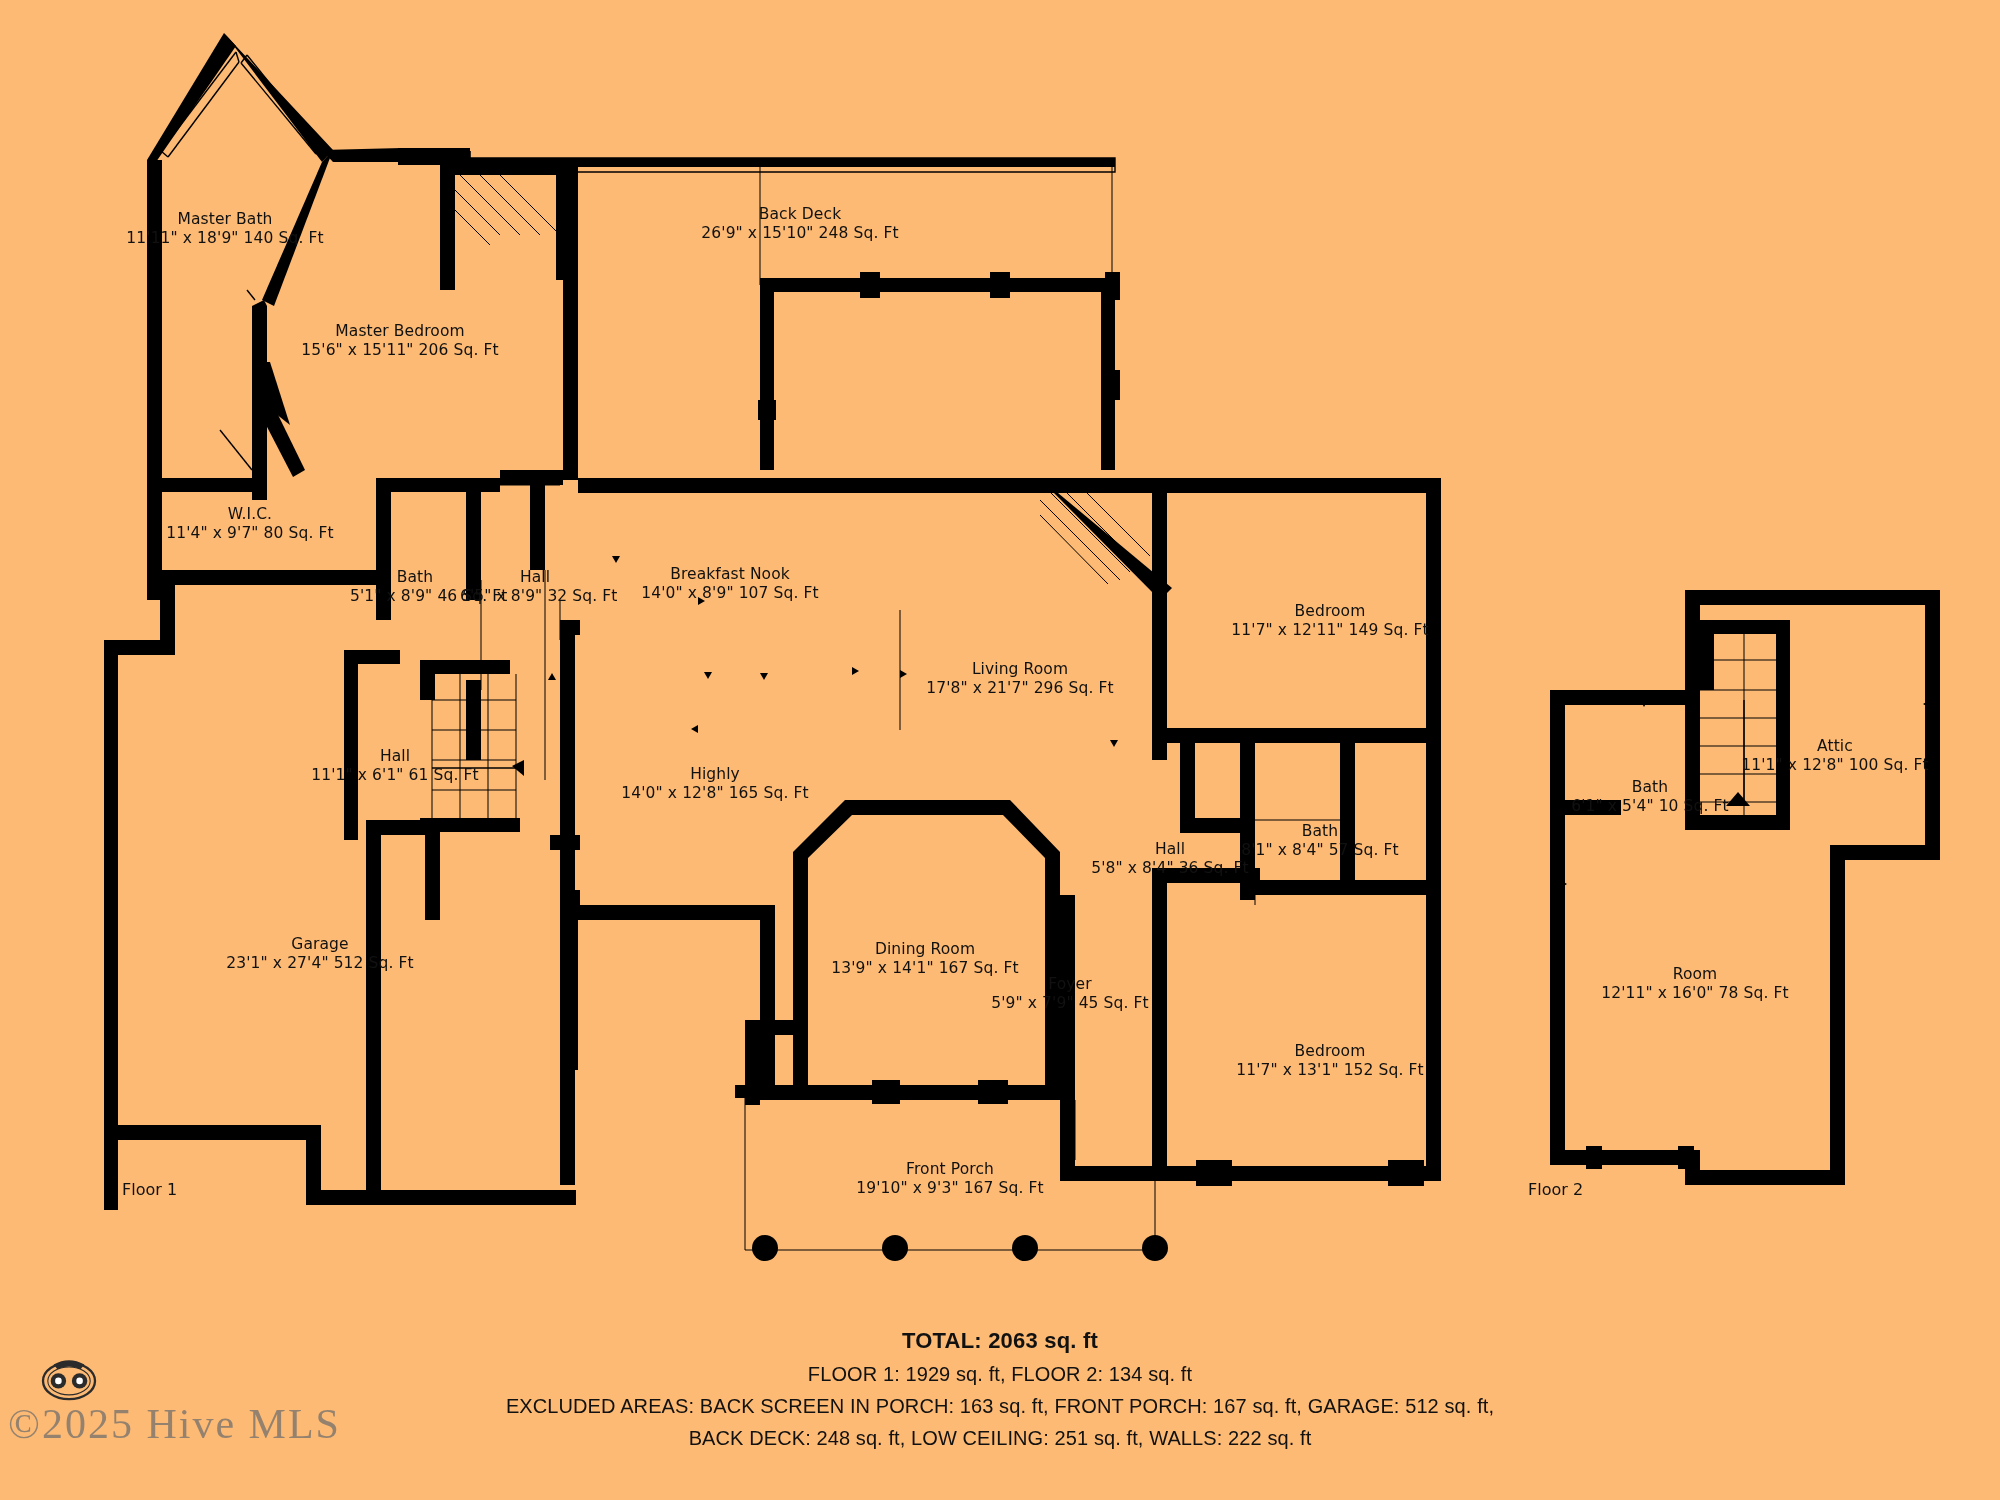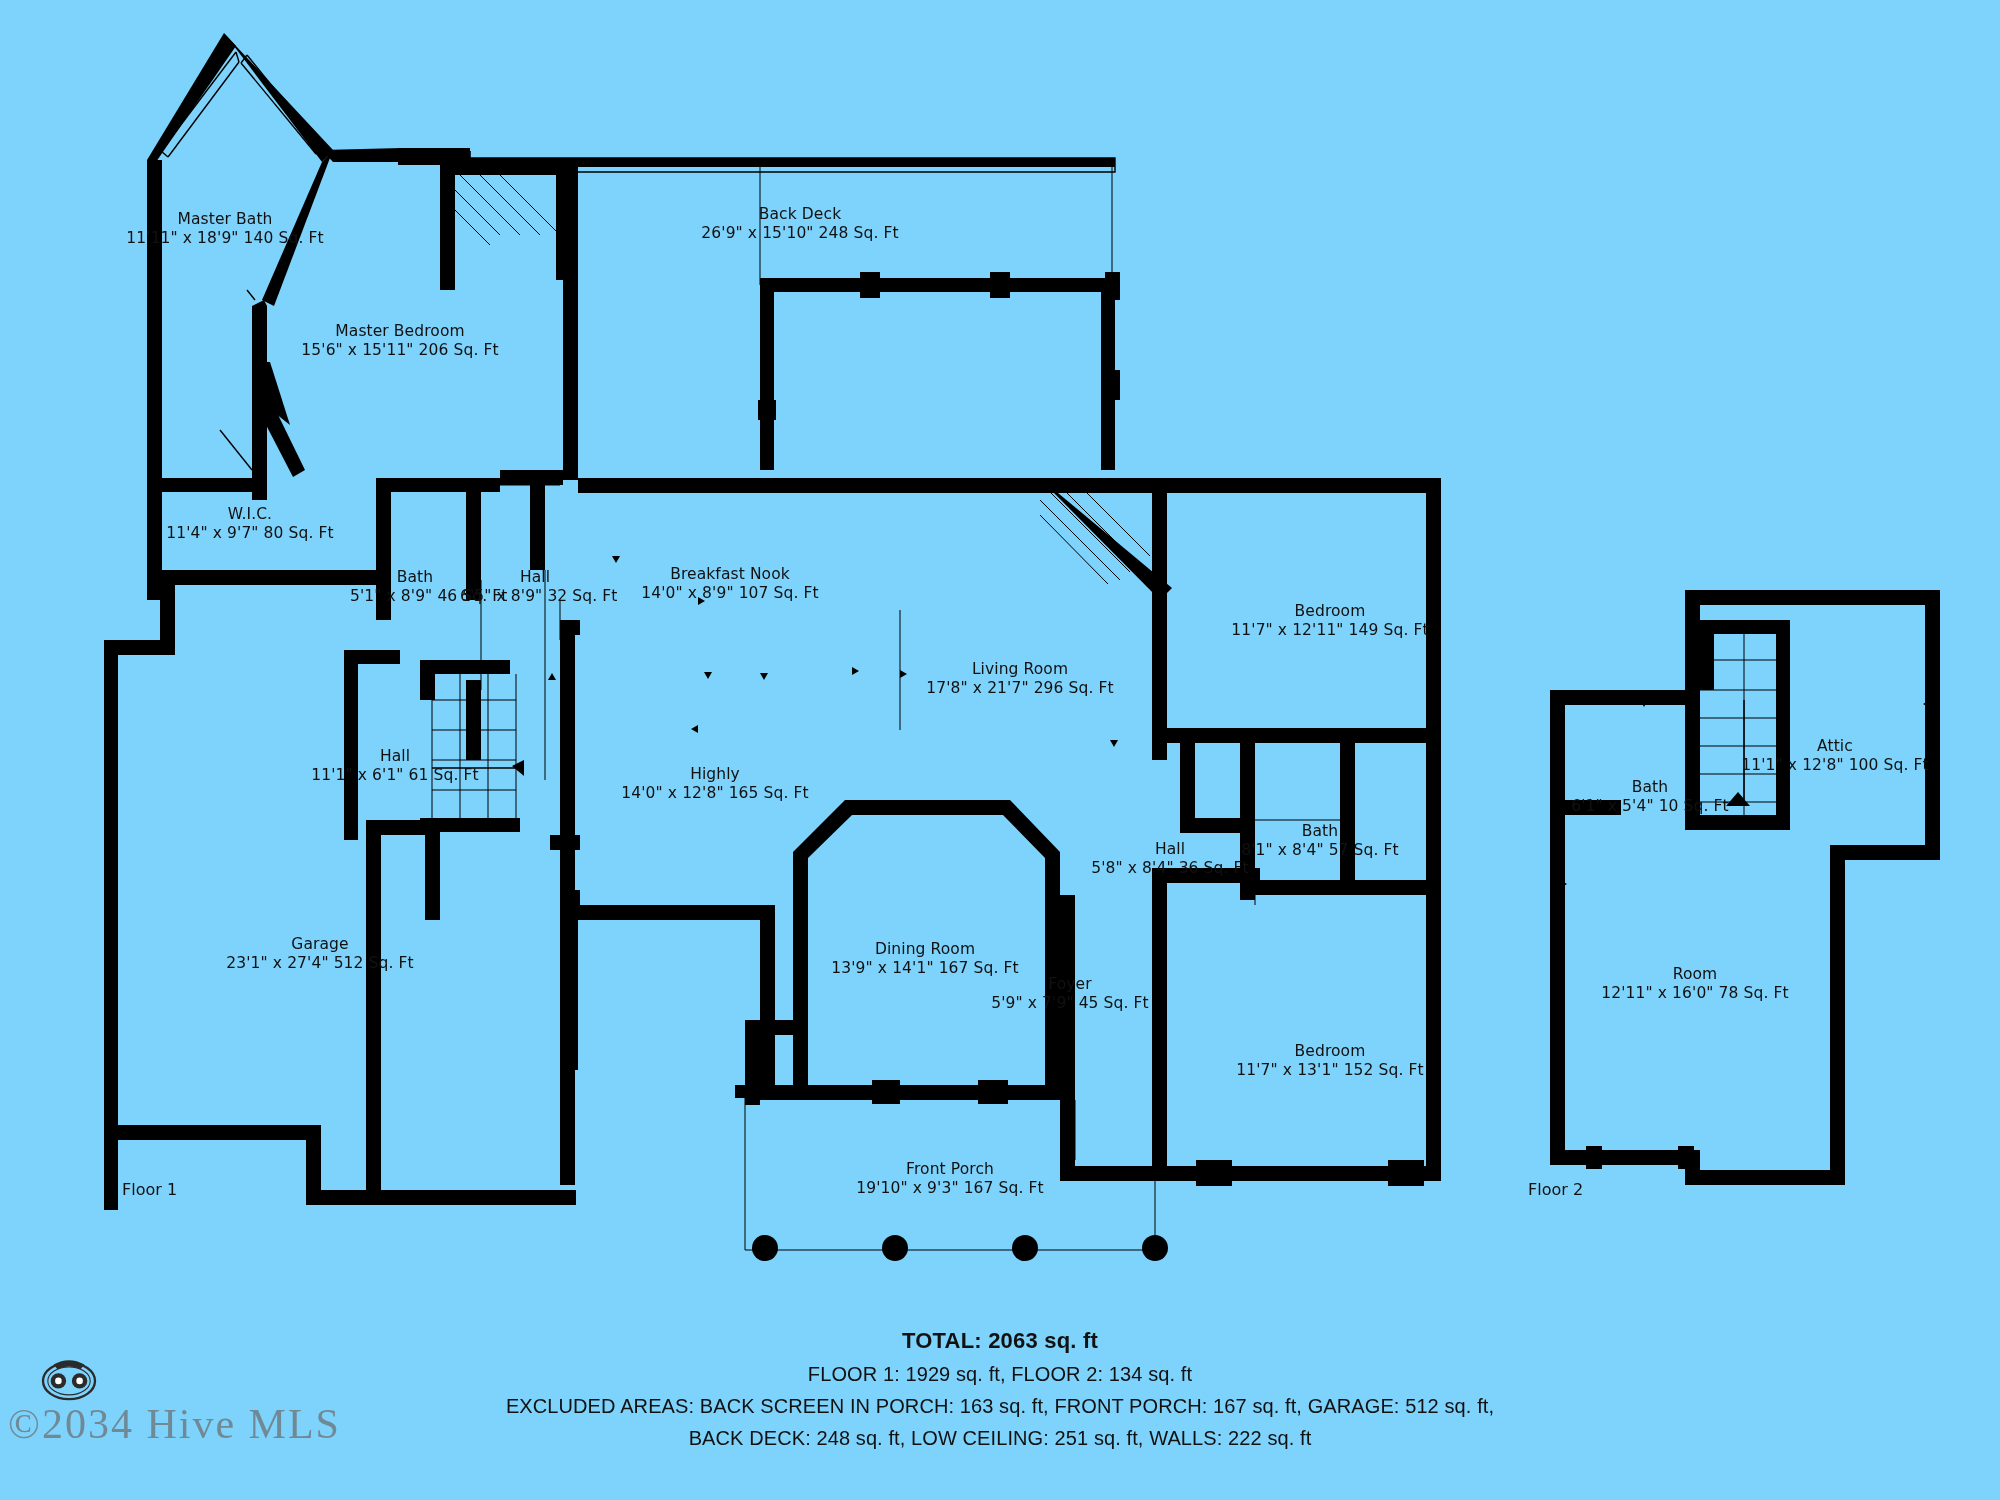--- a/index.html
+++ b/index.html
@@ -1,17 +1,17 @@
 <!DOCTYPE html>
 <html><head>
 <meta charset="utf-8">
 <style>
   html,body{margin:0;padding:0;background:#ffffff;}
   body{width:2000px;height:1500px;overflow:hidden;font-family:"DejaVu Sans",sans-serif;}
-  #stage{position:relative;width:2000px;height:1500px;background:#7dd3fc;}
+  #stage{position:relative;width:2000px;height:1500px;background:#fdba74;}
   svg#plan{position:absolute;left:0;top:0;width:2000px;height:1500px;}
   .wall{fill:#000;stroke:none;}
   .thinline{fill:none;stroke:#000;stroke-width:1.4;}
   .hairline{fill:none;stroke:#000;stroke-width:1;}
   .winline{fill:none;stroke:#000;stroke-width:1.6;}
   .doorarc{fill:none;stroke:#000;stroke-width:1.4;}
   .lbl{position:absolute;text-align:center;color:#111;line-height:1.22;
        font-family:"DejaVu Sans",sans-serif;white-space:nowrap;}
   .lbl .nm{display:block;font-size:15.5px;letter-spacing:.1px;}
   .lbl .dm{display:block;font-size:15.5px;letter-spacing:.1px;}
@@ -406,15 +406,15 @@
 
   <svg id="logo" viewBox="0 0 60 54">
     <ellipse cx="30" cy="30" rx="27" ry="19" fill="none" stroke="#2b2b2b" stroke-width="2.4"></ellipse>
     <ellipse cx="30" cy="30" rx="22" ry="14.5" fill="none" stroke="#2b2b2b" stroke-width="1.1"></ellipse>
     <circle cx="19" cy="30" r="8" fill="#2b2b2b"></circle>
     <circle cx="41" cy="30" r="8" fill="#2b2b2b"></circle>
     <circle cx="19" cy="30" r="3.4" fill="#ffffff"></circle>
     <circle cx="41" cy="30" r="3.4" fill="#ffffff"></circle>
     <path d="M14,13 q16,-9 32,0 l-4,5 q-12,-6 -24,0 z" fill="#2b2b2b"></path>
   </svg>
-  <div id="watermark">©2034 Hive MLS</div>
+  <div id="watermark">©2025 Hive MLS</div>
 
 </div>
 
 </body></html>

